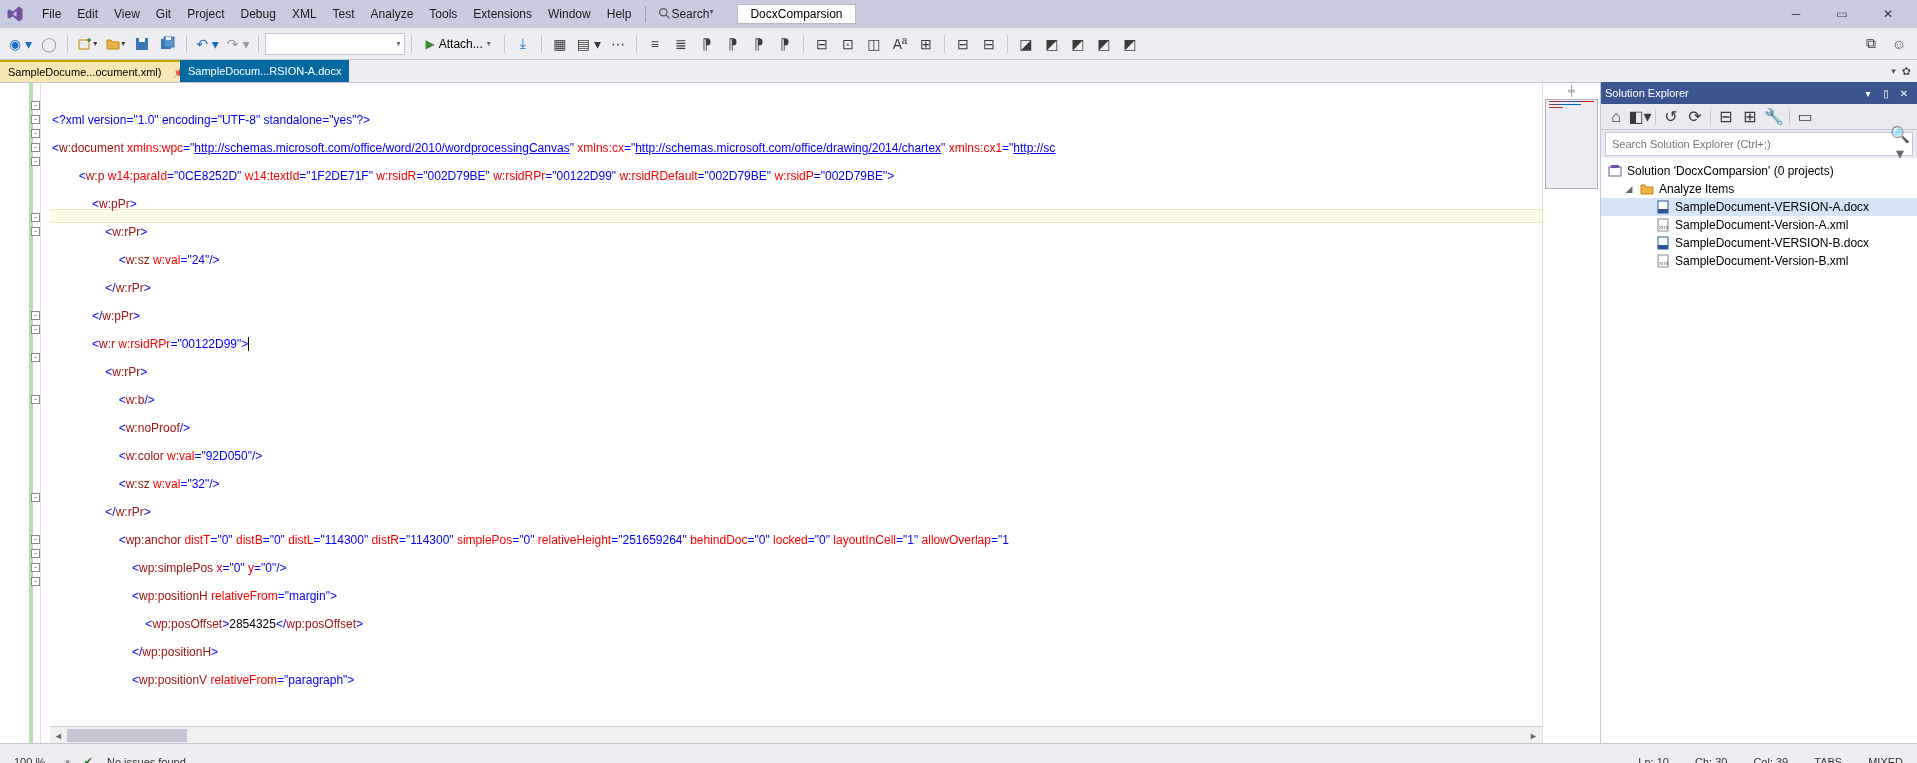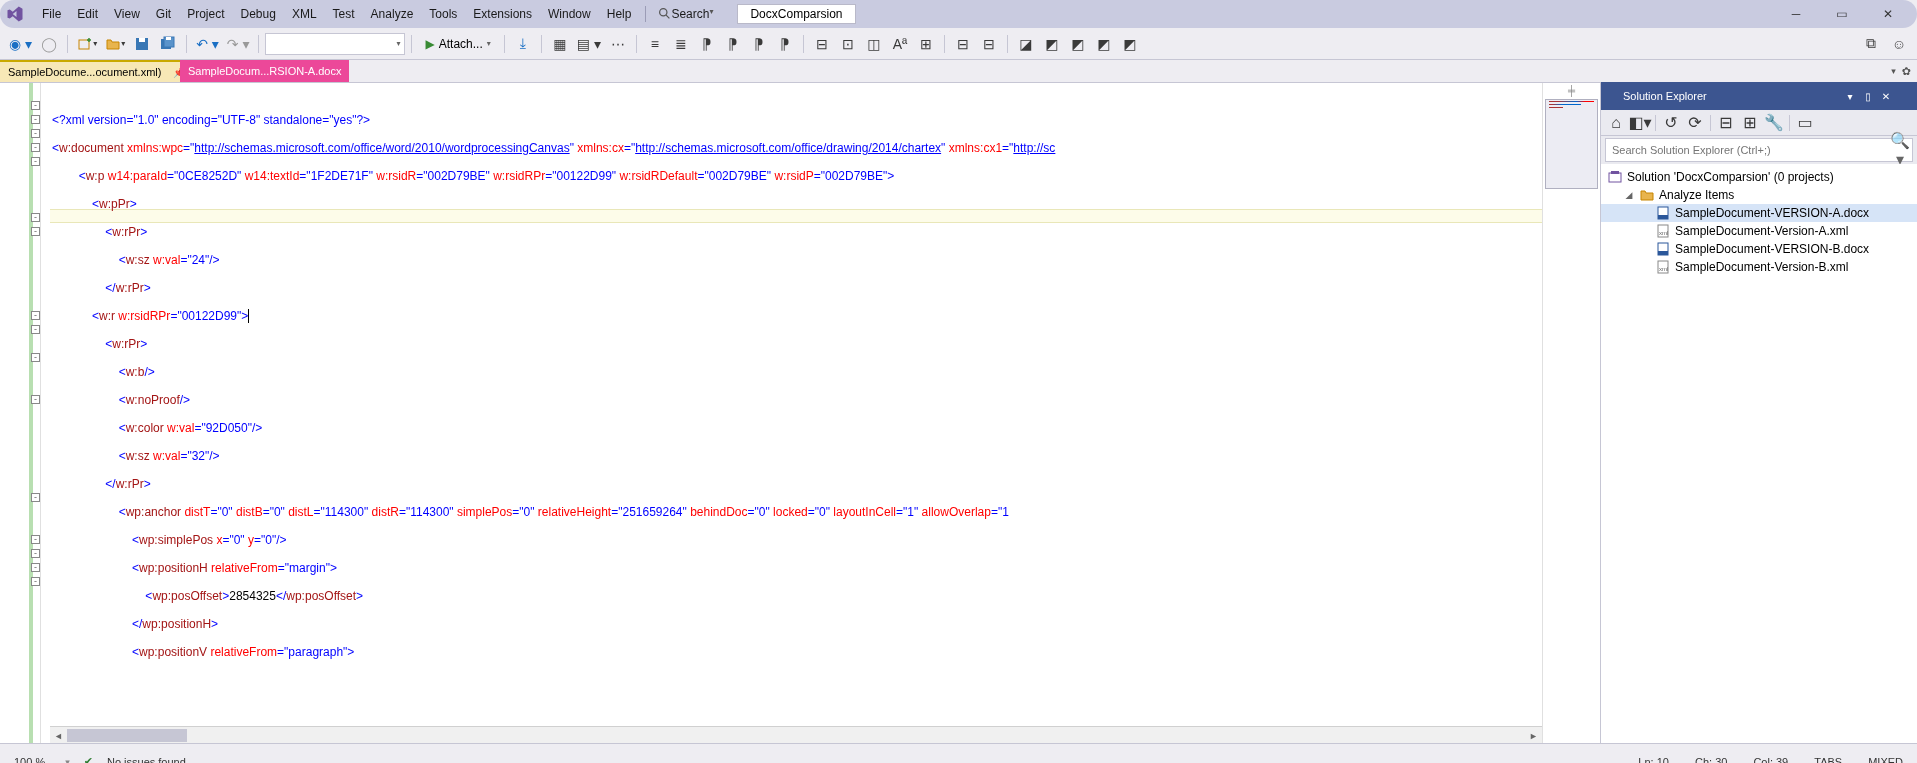--- a/index.html
+++ b/index.html
@@ -1,40 +1,40 @@
 <!DOCTYPE html>
 <html><head>
 <meta charset="utf-8">
 <style>
 * { margin: 0; padding: 0; box-sizing: border-box; font-family: "Segoe UI", Arial, sans-serif; }
 html, body { width: 1917px; height: 763px; overflow: hidden; background: #eeedf2; }
 
 
-.titlebar { height: 28px; background: #c9cbe0; display: flex; align-items: center; padding: 0 6px; font-size: 12px; border-radius: 14px; }
+.titlebar { height: 28px; background: #c9cbe0; display: flex; align-items: center; padding: 0 6px; font-size: 12px; }
 .titlebar .logo { width: 18px; height: 18px; margin-right: 10px; }
 .titlebar .menu-item { padding: 4px 8px; cursor: pointer; color: #1a1a1a; }
 .titlebar .sep { width: 1px; height: 16px; background: #9b9cb6; margin: 0 6px; }
 .titlebar .search { display: flex; align-items: flex-start; color: #1a1a1a; padding: 2px 6px; }
 .titlebar .projname { margin-left: 18px; background: #fff; border: 1px solid #b9b9c9; padding: 2px 12px; font-size: 12px; }
 .titlebar .spacer { flex: 1; }
 .titlebar .winbtn { width: 46px; height: 28px; display: flex; align-items: center; justify-content: center; color: #333; cursor: pointer; }
 
 
 .toolbar { height: 32px; background: #eeedf2; border-bottom: 1px solid #c6c6d4; display: flex; align-items: center; padding: 0 6px; gap: 2px; }
 .tbtn { height: 24px; min-width: 24px; display: flex; align-items: center; justify-content: center; padding: 0 3px; cursor: pointer; color: #3a3a3a; font-size: 14px; border-radius: 2px; }
 .tsep { width: 1px; height: 18px; background: #c6c6d4; margin: 0 4px; }
 .tcombo { height: 22px; width: 140px; border: 1px solid #c6c6d4; background: #fff; font-size: 11px; padding: 0 4px; display:flex; align-items:center; justify-content:space-between;}
 .attach-btn { display: flex; align-items: center; gap: 4px; height: 22px; padding: 0 6px; border: 1px solid transparent; cursor: pointer; font-size: 12px;}
 .attach-btn .tri { color: #388a34; }
 
 
 .doctabs { height: 22px; background: #eeedf2; display: flex; align-items: stretch; font-size: 11px; position: relative; }
 .doctab { display: flex; align-items: center; padding: 0 8px; gap: 12px; cursor: pointer; max-width: 180px; white-space: nowrap; }
 .doctab.active { background: #f7e8b6; border-top: 2px solid #c9a900; }
-.doctab.inactive { background: #ec4899; color: #fff; }
+.doctab.inactive { background: #0369a1; color: #fff; }
 .doctab .close { font-size: 10px; padding: 0 2px; }
 .doctabs .right { margin-left: auto; display: flex; align-items: center; gap: 6px; padding-right: 6px; color: #555; }
 
 
 .mainrow { display: flex; height: calc(763px - 28px - 32px - 22px - 20px); }
 .editor-pane { flex: 1; display: flex; background: #fff; border-top: 1px solid #c6c6d4; position: relative; }
 .gutter { width: 50px; background: #fff; border-right: 0; font-family: Consolas, monospace; font-size: 12px; color: #2b91af; text-align: right; padding-top: 2px; }
 .gutter .gline { height: 14px; line-height: 14px; padding-right: 28px; position: relative; }
 .gutter .fold { position:absolute; right:10px; top:2px; width:9px; height:9px; border:1px solid #888; background:#fff; font-size:9px; line-height:7px; text-align:center; color:#666; cursor:pointer;}
 .linebar { position:absolute; left:40px; top:0; bottom:0; width:1px; background:#e0e0e0; }
@@ -63,21 +63,21 @@
 .hscroll .arrow { position:absolute; top:0; width:17px; height:17px; display:flex; align-items:center; justify-content:center; color:#666; font-size:9px; cursor:pointer;}
 
 
 .statusbar { height: 36px; background: #eeedf2; border-top: 1px solid #c6c6d4; display: flex; align-items: center; font-size: 11px; padding: 0 8px; gap: 14px; color: #333; }
 .statusbar .spacer { flex: 1; }
 .statusbar .cell { padding: 0 6px; }
 .ok { color: #2e7d32; }
 
 
 .panel { width: 317px; background: #eaeaf0; border-left: 1px solid #c6c6d4; display: flex; flex-direction: column; }
-.panel-title { height: 28px; background: #3c5590; color: #fff; font-size: 11px; display: flex; align-items: center; padding: 0 22px; }
+.panel-title { height: 22px; background: #3c5590; color: #fff; font-size: 11px; display: flex; align-items: center; padding: 0 4px; }
 .panel-title .spacer { flex: 1; }
 .panel-title .pbtn { width: 18px; text-align: center; cursor: pointer; font-size: 10px; }
 .panel-toolbar { height: 26px; display: flex; align-items: center; gap: 2px; padding: 0 4px; border-bottom: 1px solid #c6c6d4; }
 .ptbtn { width: 22px; height: 22px; display: flex; align-items: center; justify-content: center; color: #3a3a3a; cursor: pointer; border-radius:2px;}
 .panel-search { height: 24px; margin: 2px 4px; border: 1px solid #c6c6d4; background: #fff; display: flex; align-items: center; }
 .panel-search input { flex: 1; border: none; outline: none; font-size: 11px; padding: 0 6px; background: transparent; }
 .panel-search .sicon { width: 24px; text-align: center; color: #666; }
 .tree { flex: 1; background: #fff; font-size: 12px; padding: 4px 0; overflow: auto; }
 .tree-row { height: 18px; display: flex; align-items: center; padding-left: 6px; gap: 4px; cursor: pointer; white-space: nowrap; }
 .tree-row.sel { background: #d6e4f7; }
@@ -301,20 +301,21 @@
     <div class="linebar"></div>
     <div class="code">
       <div class="hl-line" style="top:126px;"></div>
 <div class="row"><span class="pun">&lt;?</span><span class="pi">xml version</span><span class="val">="1.0"</span><span class="pi"> encoding</span><span class="val">="UTF-8"</span><span class="pi"> standalone</span><span class="val">="yes"</span><span class="pun">?&gt;</span></div>
 <div class="row"><span class="pun">&lt;</span><span class="tag">w:document</span><span class="attr"> xmlns:wpc</span><span class="val">="</span><span class="str">http://schemas.microsoft.com/office/word/2010/wordprocessingCanvas</span><span class="val">"</span><span class="attr"> xmlns:cx</span><span class="val">="</span><span class="str">http://schemas.microsoft.com/office/drawing/2014/chartex</span><span class="val">"</span><span class="attr"> xmlns:cx1</span><span class="val">="</span><span class="str">http://sc</span></div>
 <div class="row">        <span class="pun">&lt;</span><span class="tag">w:p</span><span class="attr"> w14:paraId</span><span class="val">="0CE8252D"</span><span class="attr"> w14:textId</span><span class="val">="1F2DE71F"</span><span class="attr"> w:rsidR</span><span class="val">="002D79BE"</span><span class="attr"> w:rsidRPr</span><span class="val">="00122D99"</span><span class="attr"> w:rsidRDefault</span><span class="val">="002D79BE"</span><span class="attr"> w:rsidP</span><span class="val">="002D79BE"</span><span class="pun">&gt;</span></div>
 <div class="row">            <span class="pun">&lt;</span><span class="tag">w:pPr</span><span class="pun">&gt;</span></div>
 <div class="row">                <span class="pun">&lt;</span><span class="tag">w:rPr</span><span class="pun">&gt;</span></div>
 <div class="row">                    <span class="pun">&lt;</span><span class="tag">w:sz</span><span class="attr"> w:val</span><span class="val">="24"</span><span class="pun">/&gt;</span></div>
 <div class="row">                <span class="pun">&lt;/</span><span class="tag">w:rPr</span><span class="pun">&gt;</span></div>
+<div class="row">            <span class="pun">&lt;/</span><span class="tag">w:pPr</span><span class="pun">&gt;</span></div>
 <div class="row">            <span class="pun">&lt;</span><span class="tag">w:r</span><span class="attr"> w:rsidRPr</span><span class="val">="00122D99"</span><span class="pun">&gt;</span><span class="cursor"></span></div>
 <div class="row">                <span class="pun">&lt;</span><span class="tag">w:rPr</span><span class="pun">&gt;</span></div>
 <div class="row">                    <span class="pun">&lt;</span><span class="tag">w:b</span><span class="pun">/&gt;</span></div>
 <div class="row">                    <span class="pun">&lt;</span><span class="tag">w:noProof</span><span class="pun">/&gt;</span></div>
 <div class="row">                    <span class="pun">&lt;</span><span class="tag">w:color</span><span class="attr"> w:val</span><span class="val">="92D050"</span><span class="pun">/&gt;</span></div>
 <div class="row">                    <span class="pun">&lt;</span><span class="tag">w:sz</span><span class="attr"> w:val</span><span class="val">="32"</span><span class="pun">/&gt;</span></div>
 <div class="row">                <span class="pun">&lt;/</span><span class="tag">w:rPr</span><span class="pun">&gt;</span></div>
 <div class="row">                    <span class="pun">&lt;</span><span class="tag">wp:anchor</span><span class="attr"> distT</span><span class="val">="0"</span><span class="attr"> distB</span><span class="val">="0"</span><span class="attr"> distL</span><span class="val">="114300"</span><span class="attr"> distR</span><span class="val">="114300"</span><span class="attr"> simplePos</span><span class="val">="0"</span><span class="attr"> relativeHeight</span><span class="val">="251659264"</span><span class="attr"> behindDoc</span><span class="val">="0"</span><span class="attr"> locked</span><span class="val">="0"</span><span class="attr"> layoutInCell</span><span class="val">="1"</span><span class="attr"> allowOverlap</span><span class="val">="1</span></div>
 <div class="row">                        <span class="pun">&lt;</span><span class="tag">wp:simplePos</span><span class="attr"> x</span><span class="val">="0"</span><span class="attr"> y</span><span class="val">="0"</span><span class="pun">/&gt;</span></div>
 <div class="row">                        <span class="pun">&lt;</span><span class="tag">wp:positionH</span><span class="attr"> relativeFrom</span><span class="val">="margin"</span><span class="pun">&gt;</span></div>

